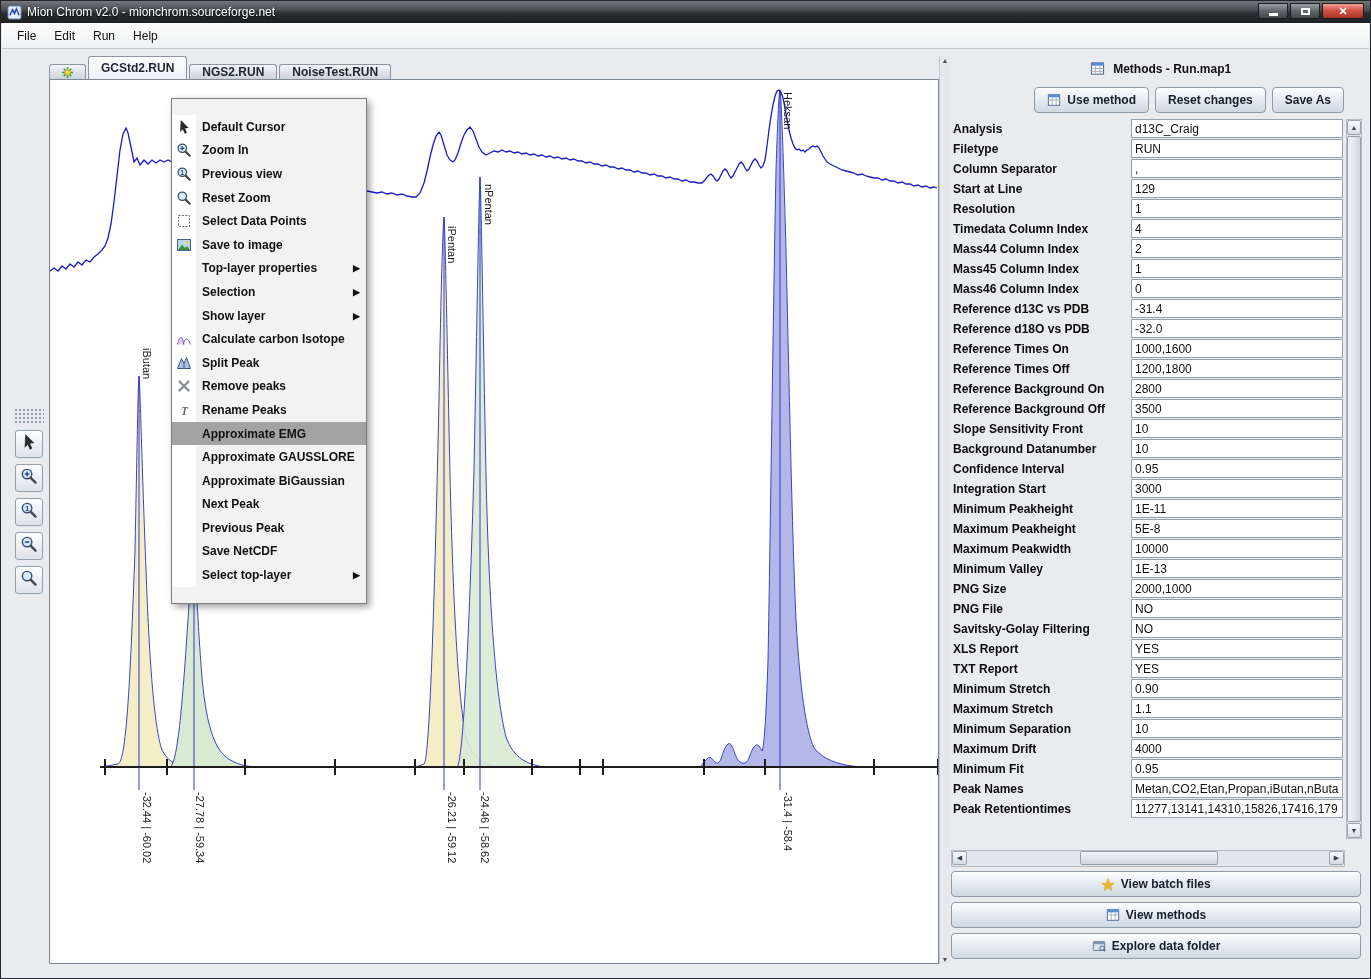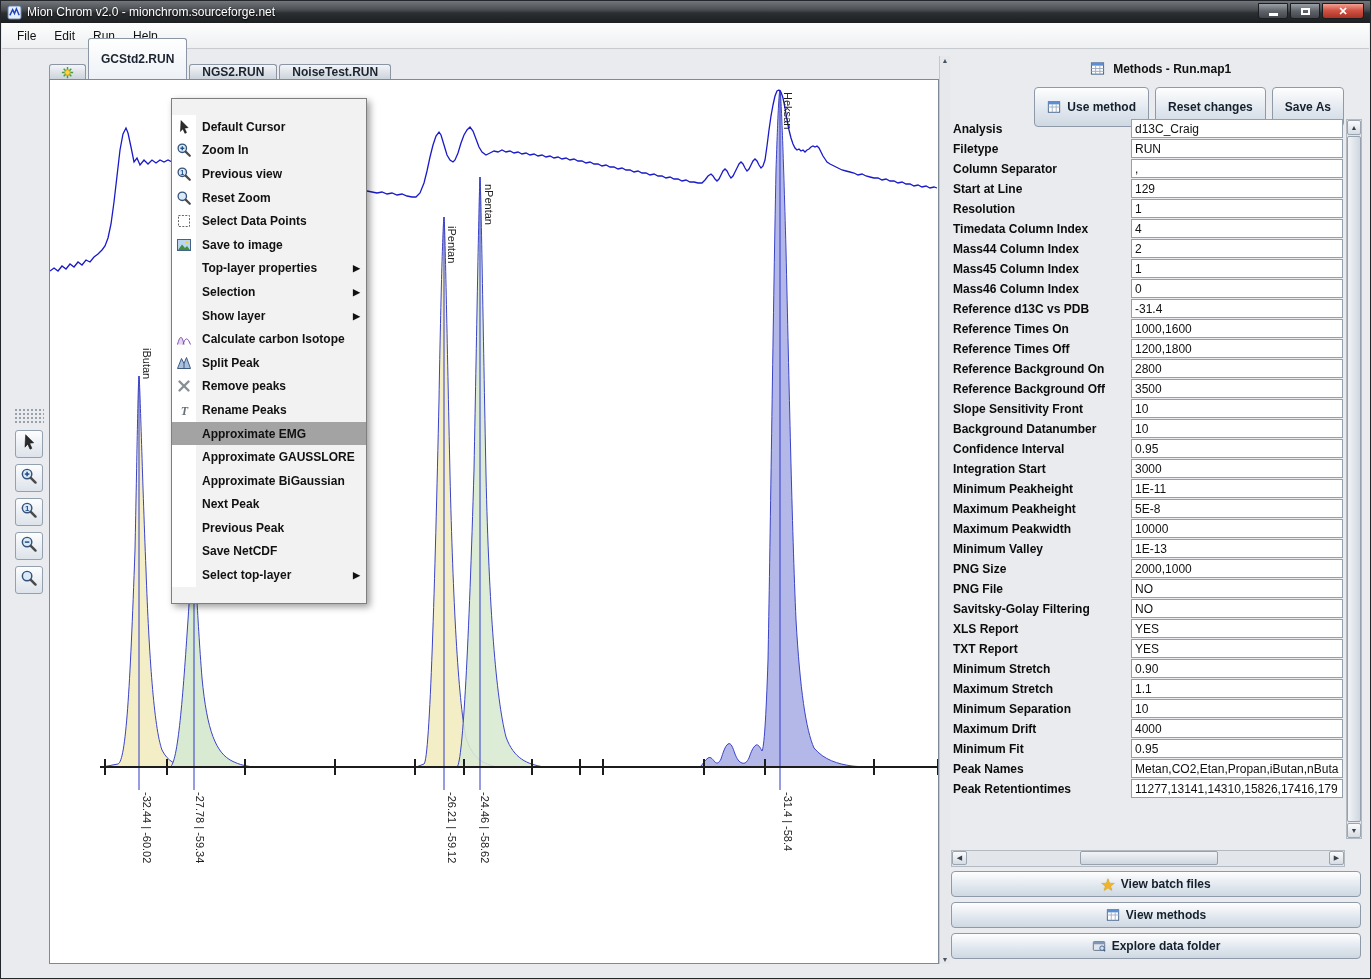--- a/index.html
+++ b/index.html
@@ -42,21 +42,21 @@
   .menu-item { padding:4px 9px; cursor:default; }
 
   
   .tabs { position:absolute; left:48px; top:55px; height:23px; display:flex; align-items:flex-end; z-index:5; }
   .tab {
     display:inline-flex; align-items:center; height:15px; padding:0 12px; margin-right:2px;
     border:1px solid #8b95a3; border-bottom:none; border-radius:3px 3px 0 0;
     background:linear-gradient(#f3f5f8,#ccd3db); font-size:12px; font-weight:bold; color:#1c2430;
     cursor:default; white-space:nowrap;
   }
-  .tab.selected { height:41px; background:linear-gradient(#ffffff,#edf1f6); }
+  .tab.selected { height:23px; background:linear-gradient(#ffffff,#edf1f6); }
   .tab.icontab { padding:0 10px; }
   .tab.icontab svg { width:15px; height:15px; }
 
   
   .chart-area {
     position:absolute; left:48px; top:78px; width:890px; height:885px;
     background:#fff; border:1px solid #7f8a97; z-index:1;
   }
   .chart-svg { display:block; }
 
@@ -99,21 +99,21 @@
 
   
   .rp { position:absolute; left:948px; top:48px; width:423px; height:931px; }
   .rp-header {
     position:absolute; top:12px; left:0; width:100%; text-align:center;
     font-size:12px; font-weight:bold; color:#111;
   }
   .rp-header svg { width:15px; height:15px; vertical-align:-3px; margin-right:5px; }
   .rp-topbtns { position:absolute; top:38px; left:0; right:28px; display:flex; justify-content:flex-end; gap:6px; }
   .btn {
-    height:40px; padding:0 12px; border:1px solid #8f9aa8; border-radius:4px;
+    height:26px; padding:0 12px; border:1px solid #8f9aa8; border-radius:4px;
     background:linear-gradient(#fefefe,#dfe6ee 60%,#cfd8e2);
     font-size:12px; font-weight:bold; color:#15202c;
     display:inline-flex; align-items:center; justify-content:center; gap:6px; cursor:default; white-space:nowrap;
   }
   .btn svg { width:14px; height:14px; }
 
   .prop-list { position:absolute; top:70px; left:2px; width:396px; }
   .prop-row { position:relative; height:20px; }
   .prop-label { position:absolute; left:2px; top:3px; font-size:12px; font-weight:bold; color:#0c0c0c; white-space:nowrap; }
   .prop-input {
@@ -479,20 +479,24 @@
           <span class="prop-label">Mass45 Column Index</span>
           <input type="text" class="prop-input" value="1" style="">
         </div>
         <div class="prop-row">
           <span class="prop-label">Mass46 Column Index</span>
           <input type="text" class="prop-input" value="0" style="">
         </div>
         <div class="prop-row">
           <span class="prop-label">Reference d13C vs PDB</span>
           <input type="text" class="prop-input" value="-31.4" style="">
+        </div>
+        <div class="prop-row">
+          <span class="prop-label">Reference d18O vs PDB</span>
+          <input type="text" class="prop-input" value="-32.0" style="">
         </div>
         <div class="prop-row">
           <span class="prop-label">Reference Times On</span>
           <input type="text" class="prop-input" value="1000,1600" style="">
         </div>
         <div class="prop-row">
           <span class="prop-label">Reference Times Off</span>
           <input type="text" class="prop-input" value="1200,1800" style="">
         </div>
         <div class="prop-row">

